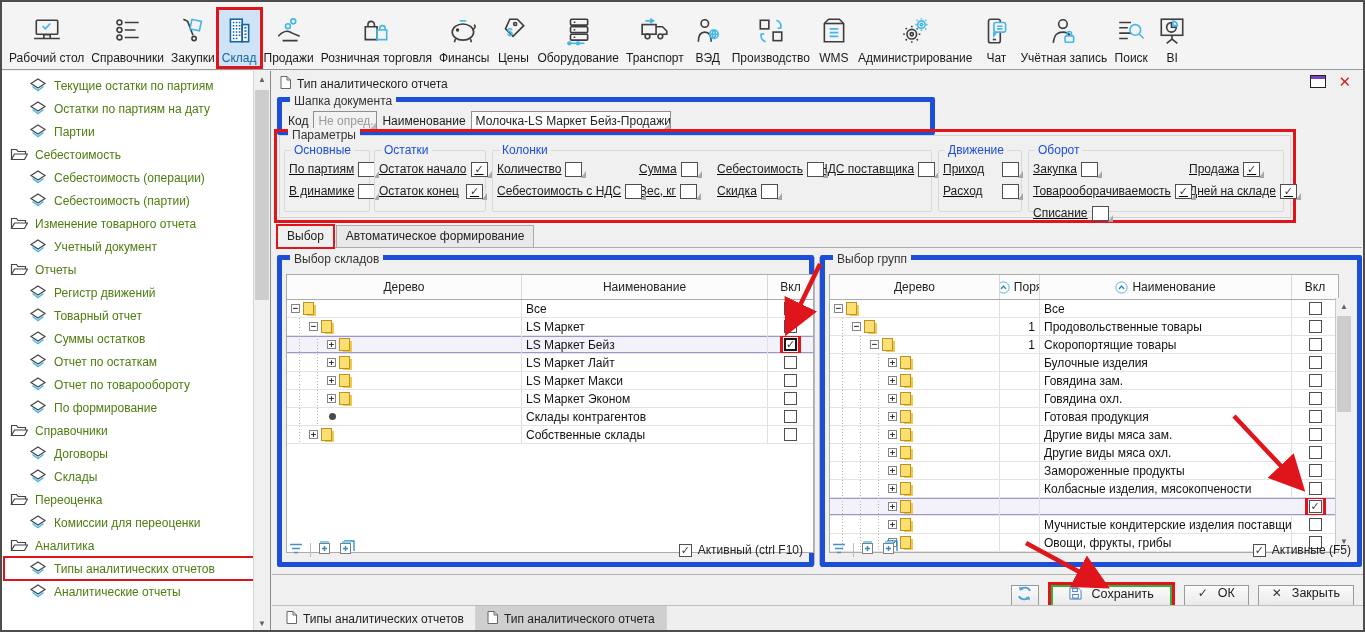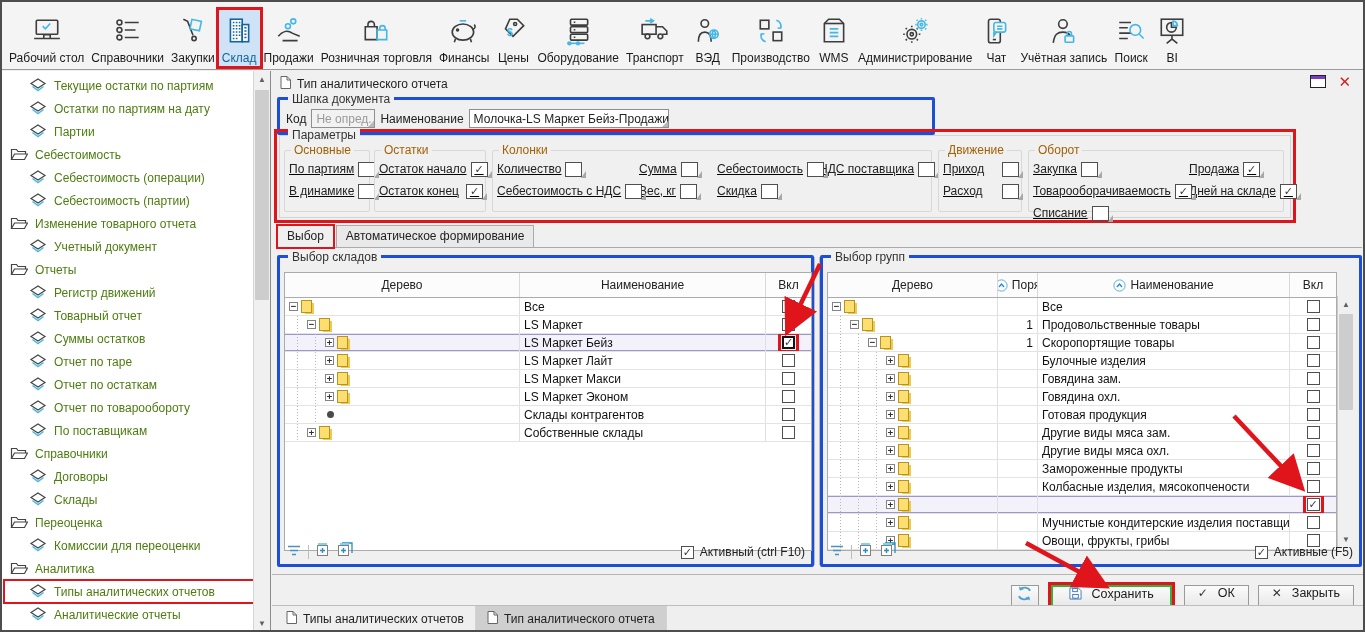--- a/index.html
+++ b/index.html
@@ -34,40 +34,40 @@
 
   
   .main { position:absolute; top:69px; left:270px; width:1093px; height:561px; background:#f0f0f0; }
   .panel-title { position:absolute; top:5px; left:8px; display:flex; align-items:center; gap:6px;
                  font-size:12px; color:#222; }
   .win-controls { position:absolute; top:4px; right:14px; display:flex; align-items:center; gap:12px; }
   .win-restore { width:16px; height:13px; background:#fff; border:1px solid #222; position:relative; display:inline-block; }
   .win-restore::before { content:""; position:absolute; top:0; left:0; right:0; height:3px; background:#7a3fbe; }
   .win-close { color:#cf2323; font-weight:bold; font-size:15px; line-height:13px; }
 
-  .groupbox { position:absolute; border:3px solid #1d4ed8; border-radius:2px; }
+  .groupbox { position:absolute; border:5px solid #1d4ed8; border-radius:2px; }
   .gb-label { position:absolute; top:-8px; left:8px; background:#f0f0f0; padding:0 4px;
               font-size:12px; color:#333; white-space:nowrap; }
 
   .gb-dochead { top:26px; left:5px; width:658px; height:38px; }
   .dh-row { position:absolute; top:9px; left:6px; display:flex; align-items:center; gap:5px; font-size:12px; color:#222; }
   .tinput { height:19px; border:1px solid #8f8f8f; background:#fff; font-size:12px; padding:2px 4px 0 4px;
             position:relative; white-space:nowrap; overflow:hidden; }
   .tinput::after { content:""; position:absolute; right:0; bottom:0; border-style:solid;
                    border-width:0 0 6px 6px; border-color:transparent transparent #b8b8b8 transparent; }
   .tinput.disabled { background:#f2f2f2; color:#9a9a9a; }
   .inp-code { width:64px; }
   .inp-name { width:200px; }
 
   
   .params-red { position:absolute; top:58px; left:2px; width:1022px; height:94px; border:3px solid #e0151b; z-index:4; }
   .gb-params { position:absolute; top:3px; left:2px; right:2px; bottom:2px; border:1px solid #d4d4d4; }
   .param-area { position:absolute; top:8px; left:0; right:0; bottom:2px; }
   .pgroup { position:absolute; top:6px; bottom:3px; border:1px solid #d8d8d8; border-radius:2px; }
-  .pgl { position:absolute; top:-8px; left:6px; background:#f0f0f0; padding:0 3px; font-size:12px; color:#a16207; white-space:nowrap; }
+  .pgl { position:absolute; top:-8px; left:6px; background:#f0f0f0; padding:0 3px; font-size:12px; color:#1d4ed8; white-space:nowrap; }
   .pbody { position:absolute; top:7px; left:4px; right:2px; }
   .prow { height:22px; display:flex; align-items:center;text-decoration:underline; }
   .prow.grid { display:grid; align-items:center; }
   .pg-osnovnye { left:4px;  width:86px; }
   .pg-ostatki  { left:94px; width:112px; }
   .pg-kolonki  { left:212px; width:440px; }
   .pg-dvizhenie{ left:658px; width:84px; }
   .pg-oborot   { left:748px; width:256px; }
   .pg-kolonki .prow.grid { grid-template-columns:142px 78px 102px 108px; }
   .pg-oborot  .prow.grid { grid-template-columns:156px 94px; }
@@ -482,42 +482,35 @@
               <path d="M9 1L16 5.5 9 10 2 5.5z" fill="#fff" stroke="#444" stroke-width="1.2"></path>
               <path d="M3.5 8.5L9 12.5l5.5-4" fill="none" stroke="#45b7e6" stroke-width="1.5"></path>
             </svg></span>
           <span class="slabel">Суммы остатков</span>
         </div>
         <div class="side-item leaf">
           <span class="sicon"><svg width="18" height="15" viewBox="0 0 18 15">
               <path d="M9 1L16 5.5 9 10 2 5.5z" fill="#fff" stroke="#444" stroke-width="1.2"></path>
               <path d="M3.5 8.5L9 12.5l5.5-4" fill="none" stroke="#45b7e6" stroke-width="1.5"></path>
             </svg></span>
-          <span class="slabel">Отчет по таре</span>
-        </div>
-        <div class="side-item leaf">
-          <span class="sicon"><svg width="18" height="15" viewBox="0 0 18 15">
-              <path d="M9 1L16 5.5 9 10 2 5.5z" fill="#fff" stroke="#444" stroke-width="1.2"></path>
-              <path d="M3.5 8.5L9 12.5l5.5-4" fill="none" stroke="#45b7e6" stroke-width="1.5"></path>
-            </svg></span>
           <span class="slabel">Отчет по остаткам</span>
         </div>
         <div class="side-item leaf">
           <span class="sicon"><svg width="18" height="15" viewBox="0 0 18 15">
               <path d="M9 1L16 5.5 9 10 2 5.5z" fill="#fff" stroke="#444" stroke-width="1.2"></path>
               <path d="M3.5 8.5L9 12.5l5.5-4" fill="none" stroke="#45b7e6" stroke-width="1.5"></path>
             </svg></span>
           <span class="slabel">Отчет по товарообороту</span>
         </div>
         <div class="side-item leaf">
           <span class="sicon"><svg width="18" height="15" viewBox="0 0 18 15">
               <path d="M9 1L16 5.5 9 10 2 5.5z" fill="#fff" stroke="#444" stroke-width="1.2"></path>
               <path d="M3.5 8.5L9 12.5l5.5-4" fill="none" stroke="#45b7e6" stroke-width="1.5"></path>
             </svg></span>
-          <span class="slabel">По поставщикам</span>
+          <span class="slabel">По формирование</span>
         </div>
         <div class="side-item folder">
           <span class="sicon"><svg width="18" height="15" viewBox="0 0 18 15">
               <path d="M1.5 12.5V2.5h5l1.5 2h7.5v2.5" fill="#fff" stroke="#444" stroke-width="1.2"></path>
               <path d="M1.5 12.5L4.5 7h13l-3 5.5z" fill="#fff" stroke="#444" stroke-width="1.2"></path>
             </svg></span>
           <span class="slabel">Справочники</span>
         </div>
         <div class="side-item leaf">
           <span class="sicon"><svg width="18" height="15" viewBox="0 0 18 15">

